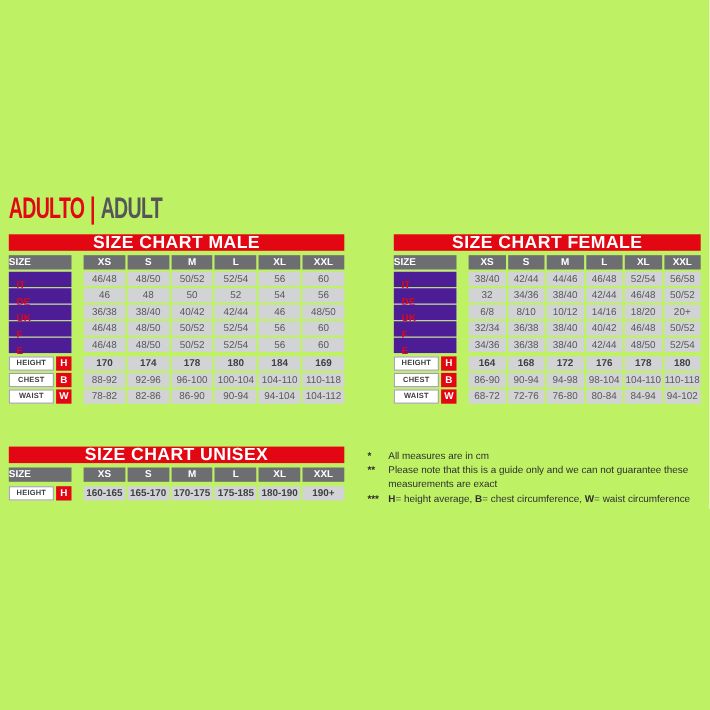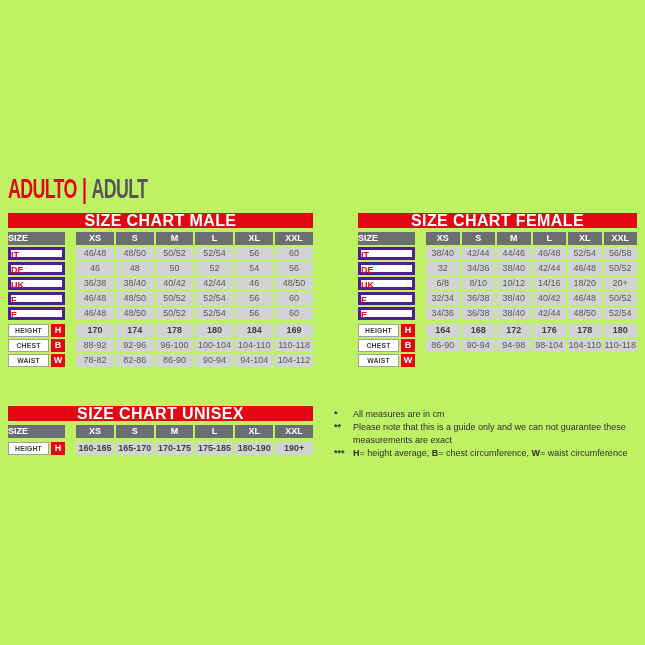--- a/index.html
+++ b/index.html
@@ -52,21 +52,21 @@
     font-size: 9px;
     line-height: 13px;
   }
   .lbl.dark {
     background: #6d6e71;
     color: #ffffff;
     font-weight: 700;
   }
   .lbl.outlined {
     background: #ffffff;
-    border: 3px solid #4c1d95;
+    border: 7px solid #4c1d95;
     color: #e30613;
     font-weight: 700;
     line-height: 11px;
   }
   .lbl-split {
     width: 57px;
     flex: 0 0 57px;
     margin-right: 11px;
     display: flex;
   }
@@ -349,20 +349,28 @@
           <div class="cell light">98-104</div>
           <div class="cell light">104-110</div>
           <div class="cell light">110-118</div>
         </div>
       </div>
       <div class="row">
         <div class="lbl-split">
           <div class="mini">WAIST</div>
           <div class="letter">W</div>
         </div>
+        <div class="vals">
+          <div class="cell light">68-72</div>
+          <div class="cell light">72-76</div>
+          <div class="cell light">76-80</div>
+          <div class="cell light">80-84</div>
+          <div class="cell light">84-94</div>
+          <div class="cell light">94-102</div>
+        </div>
       </div>
     </div>
 
   <div class="size-table" id="tbl-unisex" style="left:8px; top:406px; width:305px;">
       <div class="tbl-title">SIZE CHART UNISEX</div>
       <div class="row">
         <div class="lbl dark">SIZE</div>
         <div class="vals">
           <div class="cell dark">XS</div>
           <div class="cell dark">S</div>

